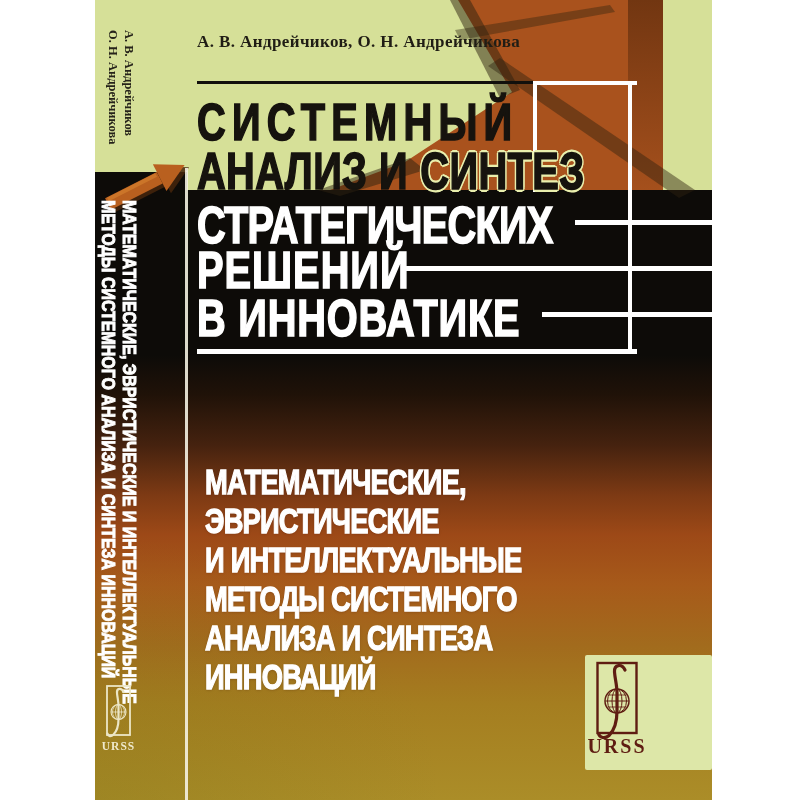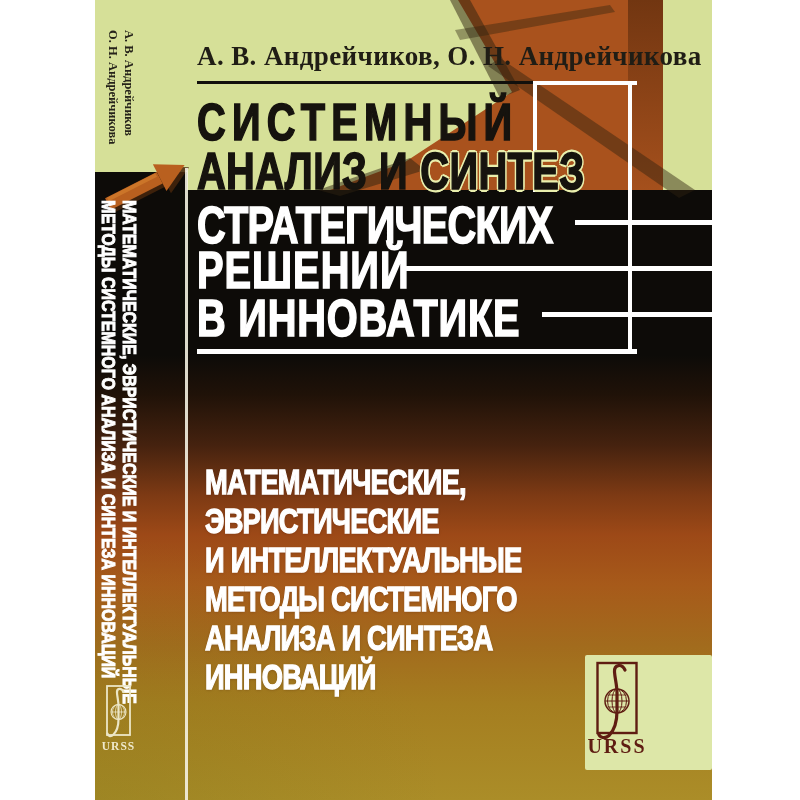--- a/index.html
+++ b/index.html
@@ -10,22 +10,22 @@
           #0d0b08 0px,#0d0b08 355px,#201208 395px,#45220f 445px,#7d3a14 495px,
           #9d4917 535px,#a75a1a 585px,#a26b1d 645px,#a57e20 705px,#ab8d28 800px);}
   .spine-olive{position:absolute;left:0;top:0;width:92px;height:172px;background:#d6e098;}
   .front-olive{position:absolute;left:92px;top:0;width:525px;height:190px;background:#d6e098;}
   .tint{position:absolute;left:0;top:540px;width:340px;height:260px;pointer-events:none;
         background:radial-gradient(ellipse at 0% 100%, rgba(128,118,26,.30), rgba(128,118,26,0) 72%);}
   .orange-svg{position:absolute;left:0;top:0;}
   .divider{position:absolute;left:90px;top:168px;width:3px;height:632px;background:#f4f1e2;opacity:.9;}
 
   
-  .authors{position:absolute;left:102px;top:41px;font-family:"Liberation Serif",serif;
-           font-weight:bold;font-size:27px;color:#201d15;letter-spacing:.4px;white-space:nowrap;}
+  .authors{position:absolute;left:102px;top:32px;font-family:"Liberation Serif",serif;
+           font-weight:bold;font-size:17px;color:#201d15;letter-spacing:.4px;white-space:nowrap;}
   .rule-black{position:absolute;left:102px;top:81px;width:336px;height:3px;background:#12100c;}
   .frame-top{position:absolute;left:438px;top:81px;width:104px;height:3.5px;background:#ffffff;}
   .frame-left{position:absolute;left:438px;top:81px;width:3.5px;height:111px;background:#ffffff;}
   .frame-right{position:absolute;left:533px;top:81px;width:4px;height:273px;background:#ffffff;}
   .t-line{position:absolute;left:102px;white-space:nowrap;font-weight:bold;
           font-size:51px;line-height:1;transform:scaleX(.78);transform-origin:0 0;
           -webkit-text-stroke:1.6px currentColor;}
   .t-black{color:#16130e;}
   .t-white{color:#ffffff;}
   .l1{top:97px;letter-spacing:8px;}

